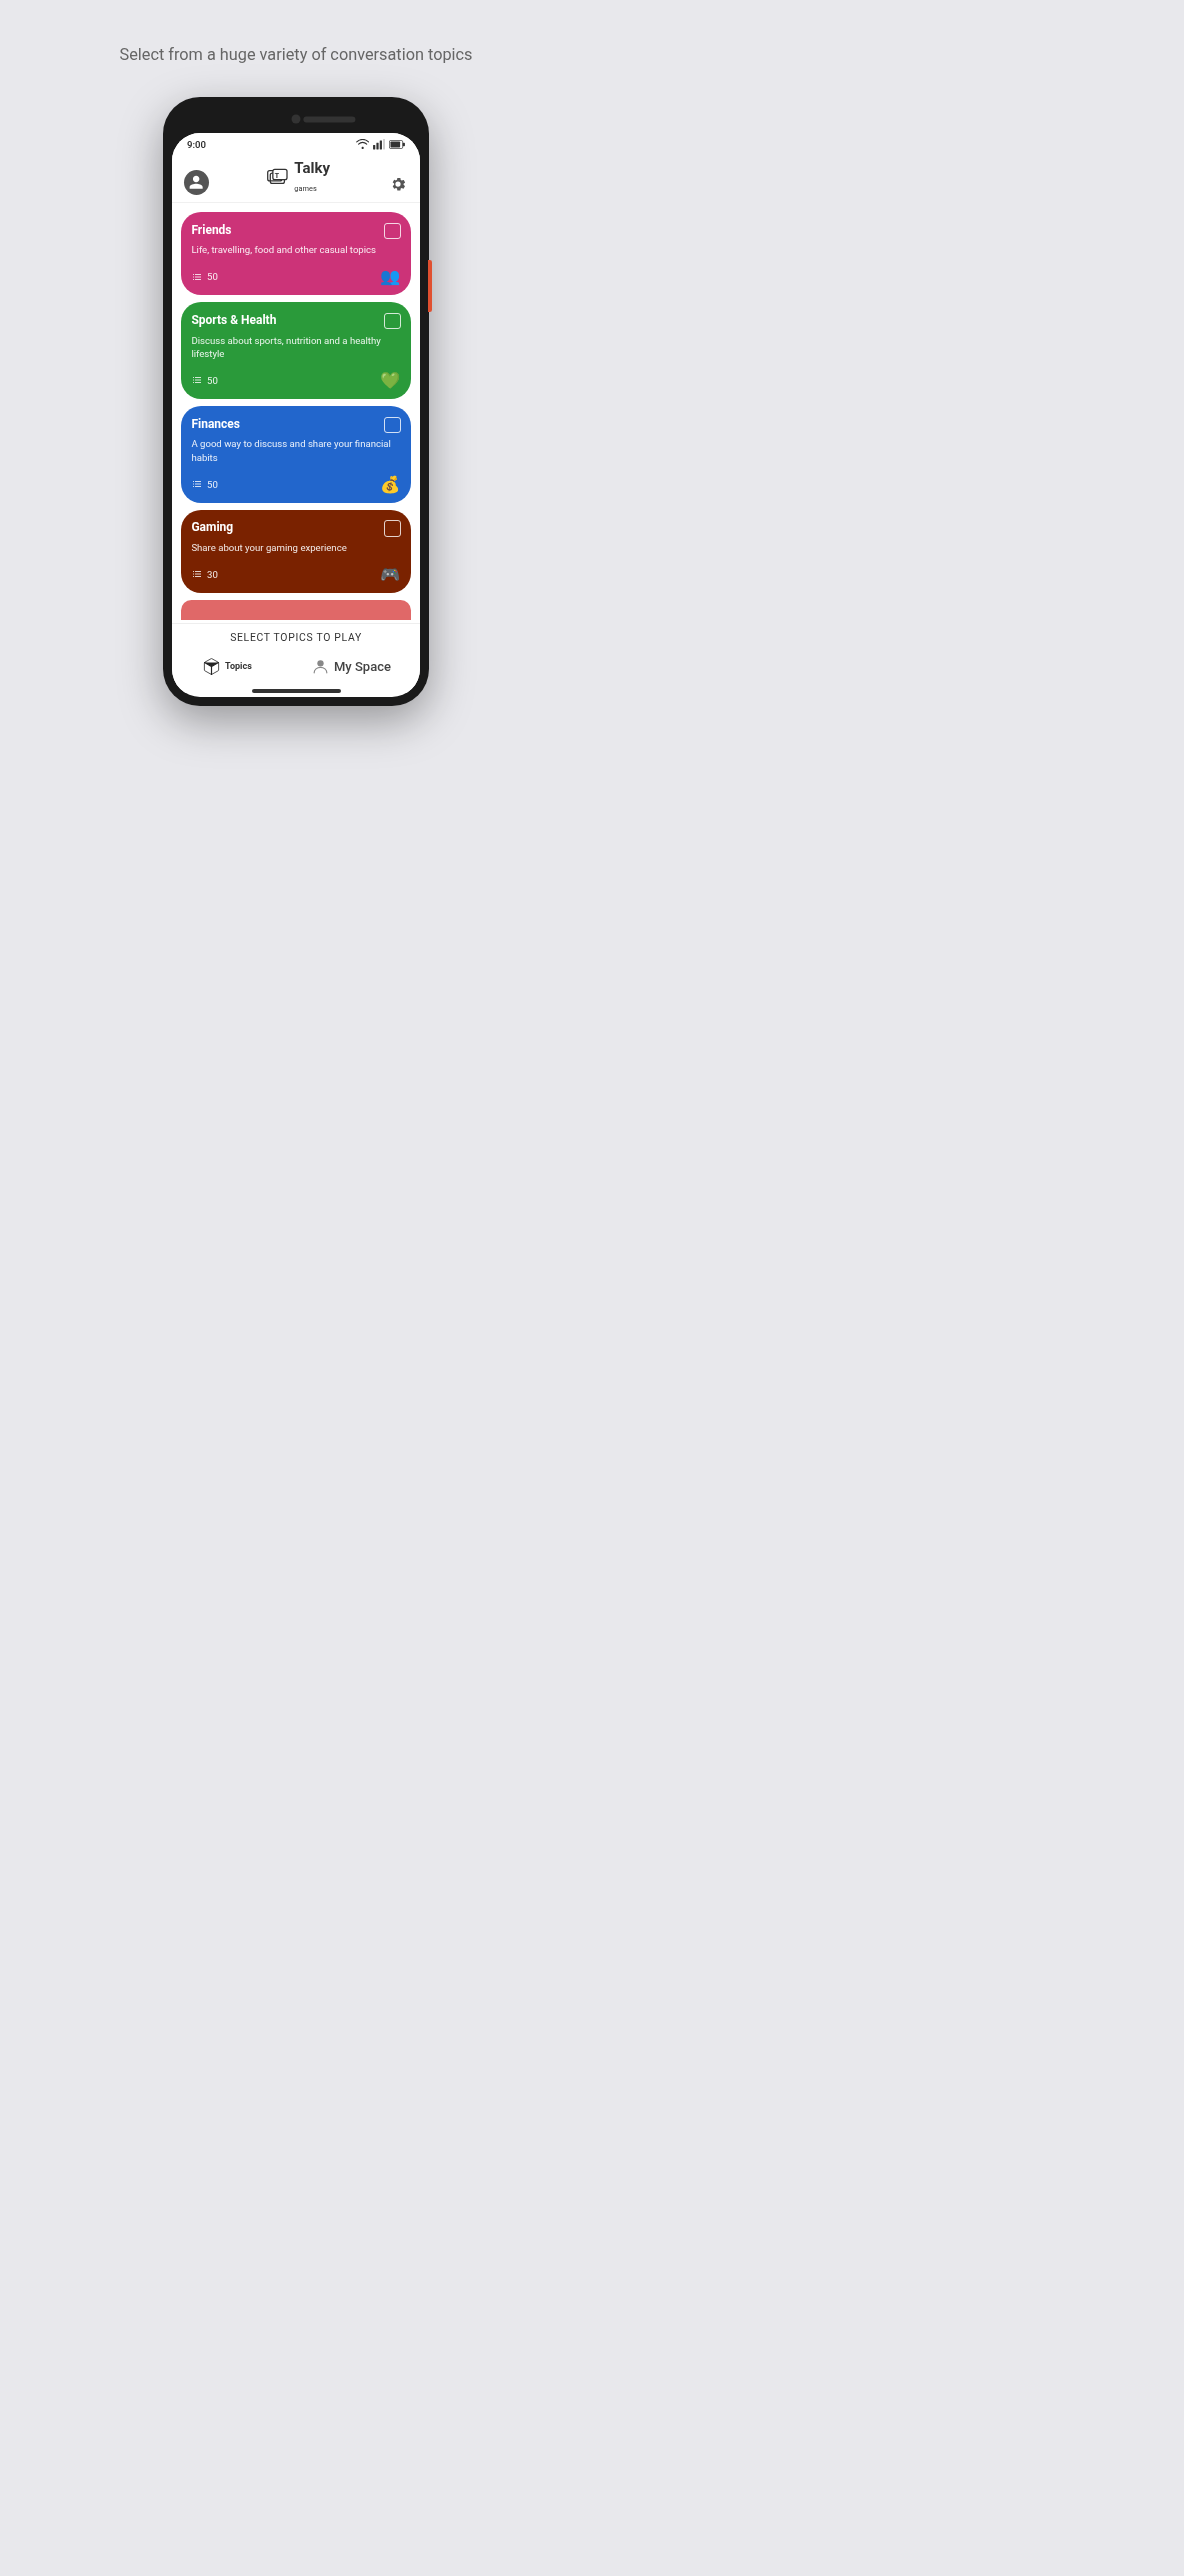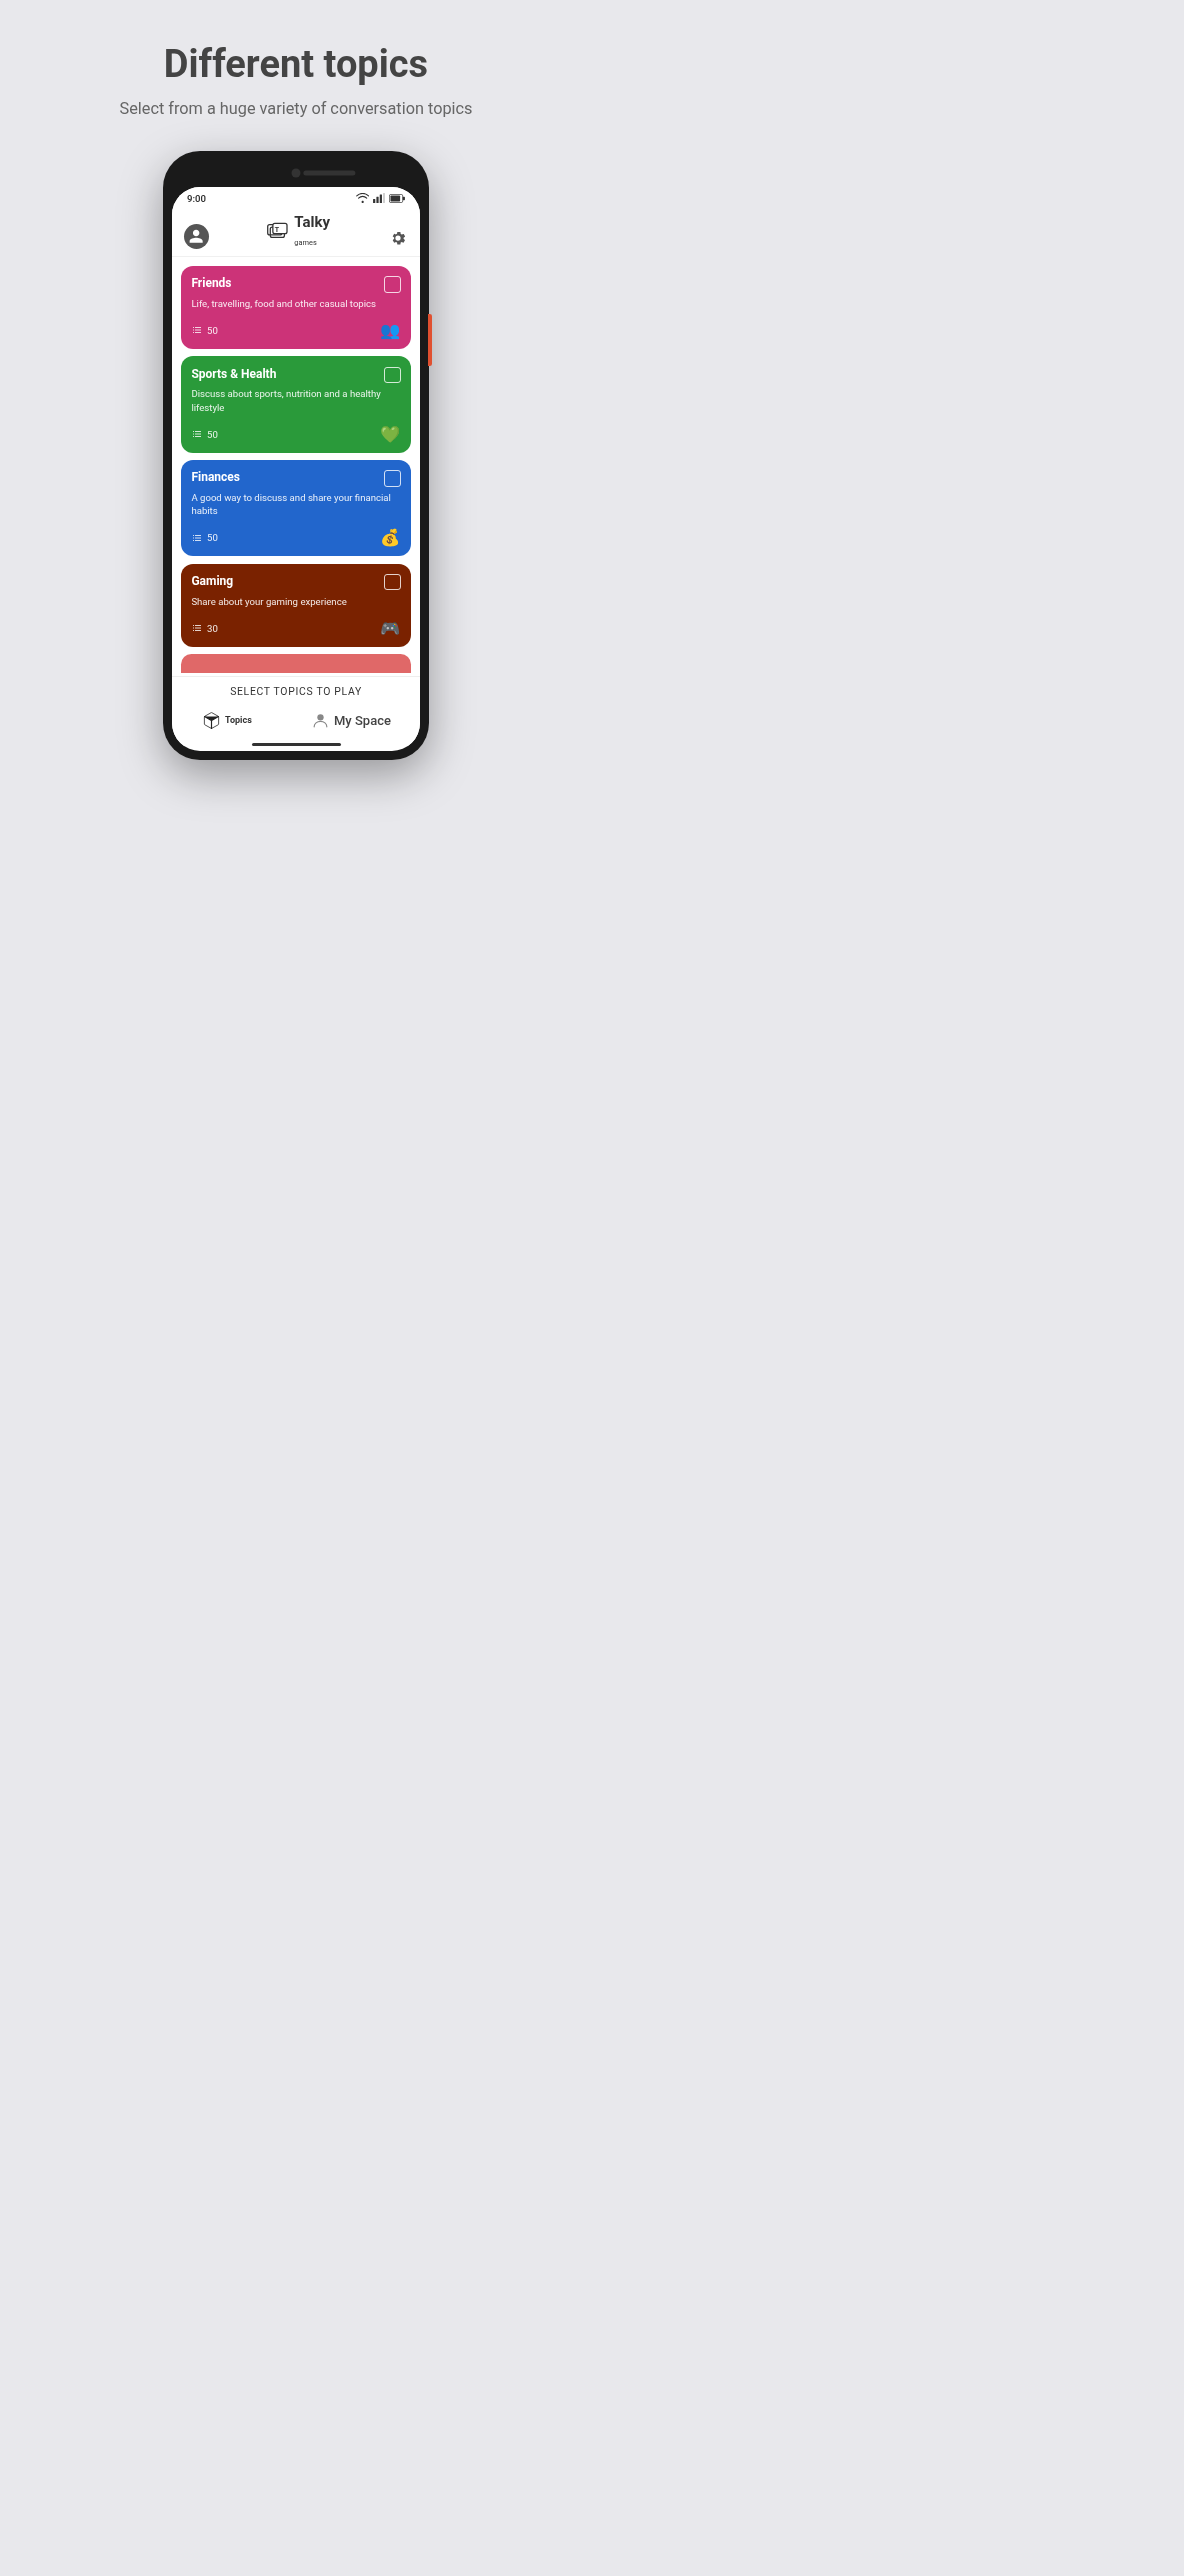--- a/index.html
+++ b/index.html
@@ -160,21 +160,21 @@
 
     
     .topics-list {
       padding: 9px 9px 0;
       display: flex;
       flex-direction: column;
       gap: 7.4px;
     }
 
     .topic-card {
-      border-radius: 12px;
+      border-radius: 20px;
       padding: 10.4px 10.4px 9px;
       position: relative;
       color: white;
     }
 
     .topic-card-friends { background: #cc3378; }
     .topic-card-sports { background: #2a9a3a; }
     .topic-card-finances { background: #2266cc; }
     .topic-card-gaming { background: #7a2200; }
     .topic-card-partial { background: #e06868; height: 18px; border-radius: 10.4px 10.4px 0 0; }
@@ -282,21 +282,20 @@
       height: 3.7px;
       background: #333;
       border-radius: 2.2px;
       margin: 3px auto 4.4px;
     }
   </style>
 </head>
 <body>
 
 <div class="page-header">
-  <h1 class="page-title">Different topics</h1>
   <p class="page-subtitle">Select from a huge variety of conversation topics</p>
 </div>
 
 <div class="phone-frame">
   <div class="phone-notch-area">
     <div class="phone-camera"></div>
     <div class="phone-speaker"></div>
   </div>
   <div class="phone-side-button"></div>
 

